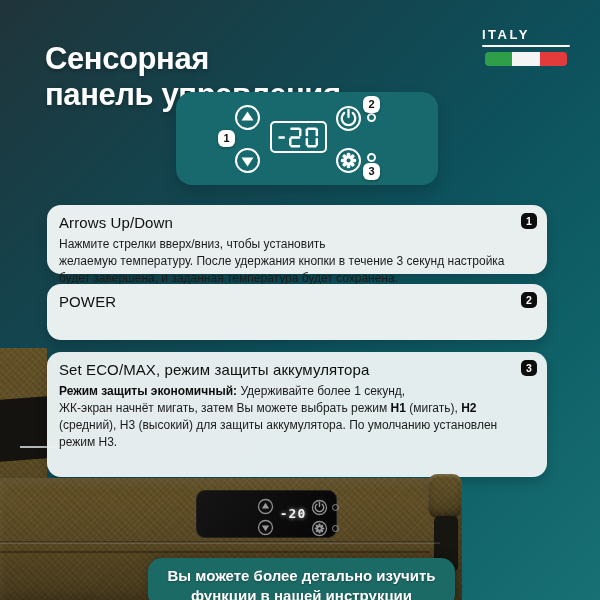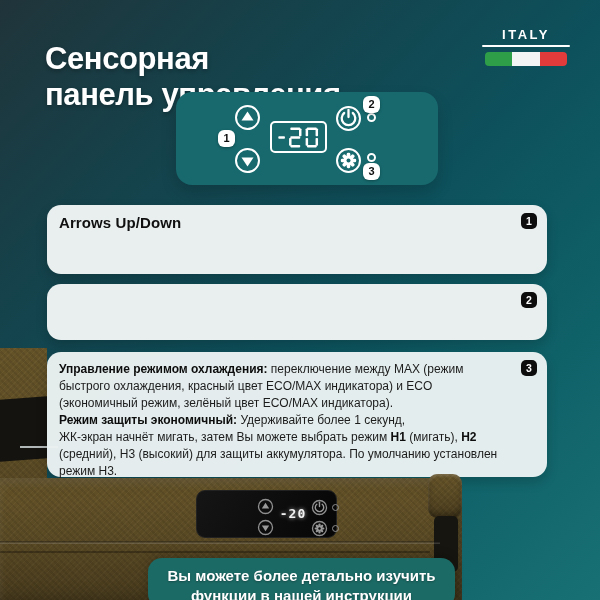--- a/index.html
+++ b/index.html
@@ -5,21 +5,21 @@
   html,body{margin:0;padding:0;background:#333;}
   .stage{position:relative;width:600px;height:600px;overflow:hidden;
     font-family:"Liberation Sans",sans-serif;
     background:linear-gradient(135deg,#20343a 0%,#15424b 25%,#0d515c 52%,#0f6168 76%,#187074 100%);}
   .abs{position:absolute;}
   .pre{white-space:pre-line;}
 
   
   .title{left:45px;top:20px;font-size:31px;font-weight:bold;color:#fff;
     line-height:1.16;letter-spacing:-0.4px;text-shadow:0 2px 4px rgba(0,0,0,.28);}
-  .italy{right:30px;top:27px;width:88px;text-align:center;}
+  .italy{right:30px;top:27px;width:88px;text-align:left;}
   .italy-label{color:#fff;font-size:13px;font-weight:bold;letter-spacing:2.5px;}
   .italy-rule{height:2px;background:#fff;margin-top:3px;border-radius:1px;}
   .flag{margin:5px auto 0;width:82px;height:14px;border-radius:4px;overflow:hidden;display:flex;}
   .flag span{flex:1;height:100%;}
 
   
   .panel{left:176px;top:92px;width:262px;height:93px;background:#17696d;
     border-radius:16px;box-shadow:0 8px 16px rgba(0,0,0,.16);}
   .pbadge{width:17px;height:17px;background:#fff;border-radius:6px;color:#0d0d0d;
     font-size:11px;font-weight:bold;text-align:center;line-height:17px;
@@ -29,21 +29,21 @@
   .disp svg{width:48px;height:25px;display:block;}
   .icon-btn{width:27px;height:27px;}
   .dot{width:9px;height:9px;border:2px solid #fff;border-radius:50%;box-sizing:border-box;}
 
   
   .card{left:47px;width:500px;background:#e9efef;border-radius:14px;
     box-shadow:0 5px 12px rgba(0,0,0,.18);box-sizing:border-box;padding:9px 40px 9px 12px;}
   .card1{top:205px;height:69px;}
   .card2{top:284px;height:56px;}
   .card3{top:352px;height:125px;background:rgba(235,242,242,.97);}
-  .card-title{font-size:15px;font-weight:bold;color:#101010;letter-spacing:.1px;margin:0 0 5px 0;}
+  .card-title{font-size:15px;font-weight:normal;color:#101010;letter-spacing:.1px;margin:0 0 5px 0;}
   .card-body{font-size:12px;color:#1c1c1c;line-height:1.42;margin:0;}
   .cbadge{position:absolute;top:8px;right:10px;width:16px;height:16px;background:#0d0d0d;
     border-radius:5px;color:#fff;font-size:10.5px;font-weight:bold;text-align:center;line-height:16px;}
   .seg{display:block;}
   .card-body b{color:#0d0d0d;}
 
   
   .olive{background-color:#6b6144;
     background-image:linear-gradient(180deg,#776c4b 0%,#6b6144 45%,#544c36 100%),
       repeating-linear-gradient(45deg,rgba(0,0,0,.07) 0 2px,rgba(0,0,0,0) 2px 5px),
@@ -148,29 +148,33 @@
     <div class="abs pbadge" style="left:187px;top:71px;">3</div>
   </div>
 
   <div class="abs olive photo-left"></div>
   <div class="abs photo-left-dark"></div>
   <div class="abs pointer-line"></div>
 
   <section class="abs card card1">
     <div class="cbadge">1</div>
     <h2 class="card-title">Arrows Up/Down</h2>
+    <p class="card-body pre">Нажмите стрелки вверх/вниз, чтобы установить
+желаемую температуру. После удержания кнопки в течение 3 секунд настройка будет завершена, и заданная температура будет сохранена.</p>
   </section>
 
   <section class="abs card card2">
     <div class="cbadge">2</div>
+    <h2 class="card-title">POWER</h2>
   </section>
 
   <section class="abs card card3">
     <div class="cbadge">3</div>
-    <p class="card-body pre"><span class="seg"><b>Управление режимом охлаждения:</b><span> переключение между MAX (режим быстрого охлаждения, красный цвет ECO/MAX индикатора) и ECO (экономичный режим, зелёный цвет ECO/MAX индикатора).</span></span><span class="seg"><b>Режим защиты экономичный:</b><span> Удерживайте более 1 секунд,
+    <h2 class="card-title">Set ECO/MAX, режим защиты аккумулятора</h2>
+    <p class="card-body pre"><span class="seg"><b>Режим защиты экономичный:</b><span> Удерживайте более 1 секунд,
 ЖК-экран начнёт мигать, затем Вы можете выбрать режим </span><b>Н1</b><span> (мигать), </span><b>Н2</b><span> (средний), Н3 (высокий) для защиты аккумулятора. По умолчанию установлен режим Н3.</span></span></p>
   </section>
 
   <div class="abs olive fridge"></div>
   <div class="abs olive latch"></div>
   <div class="abs handle"></div>
   <div class="abs ridge1"></div>
   <div class="abs ridge2"></div>
 
   <div class="abs photo-panel">

